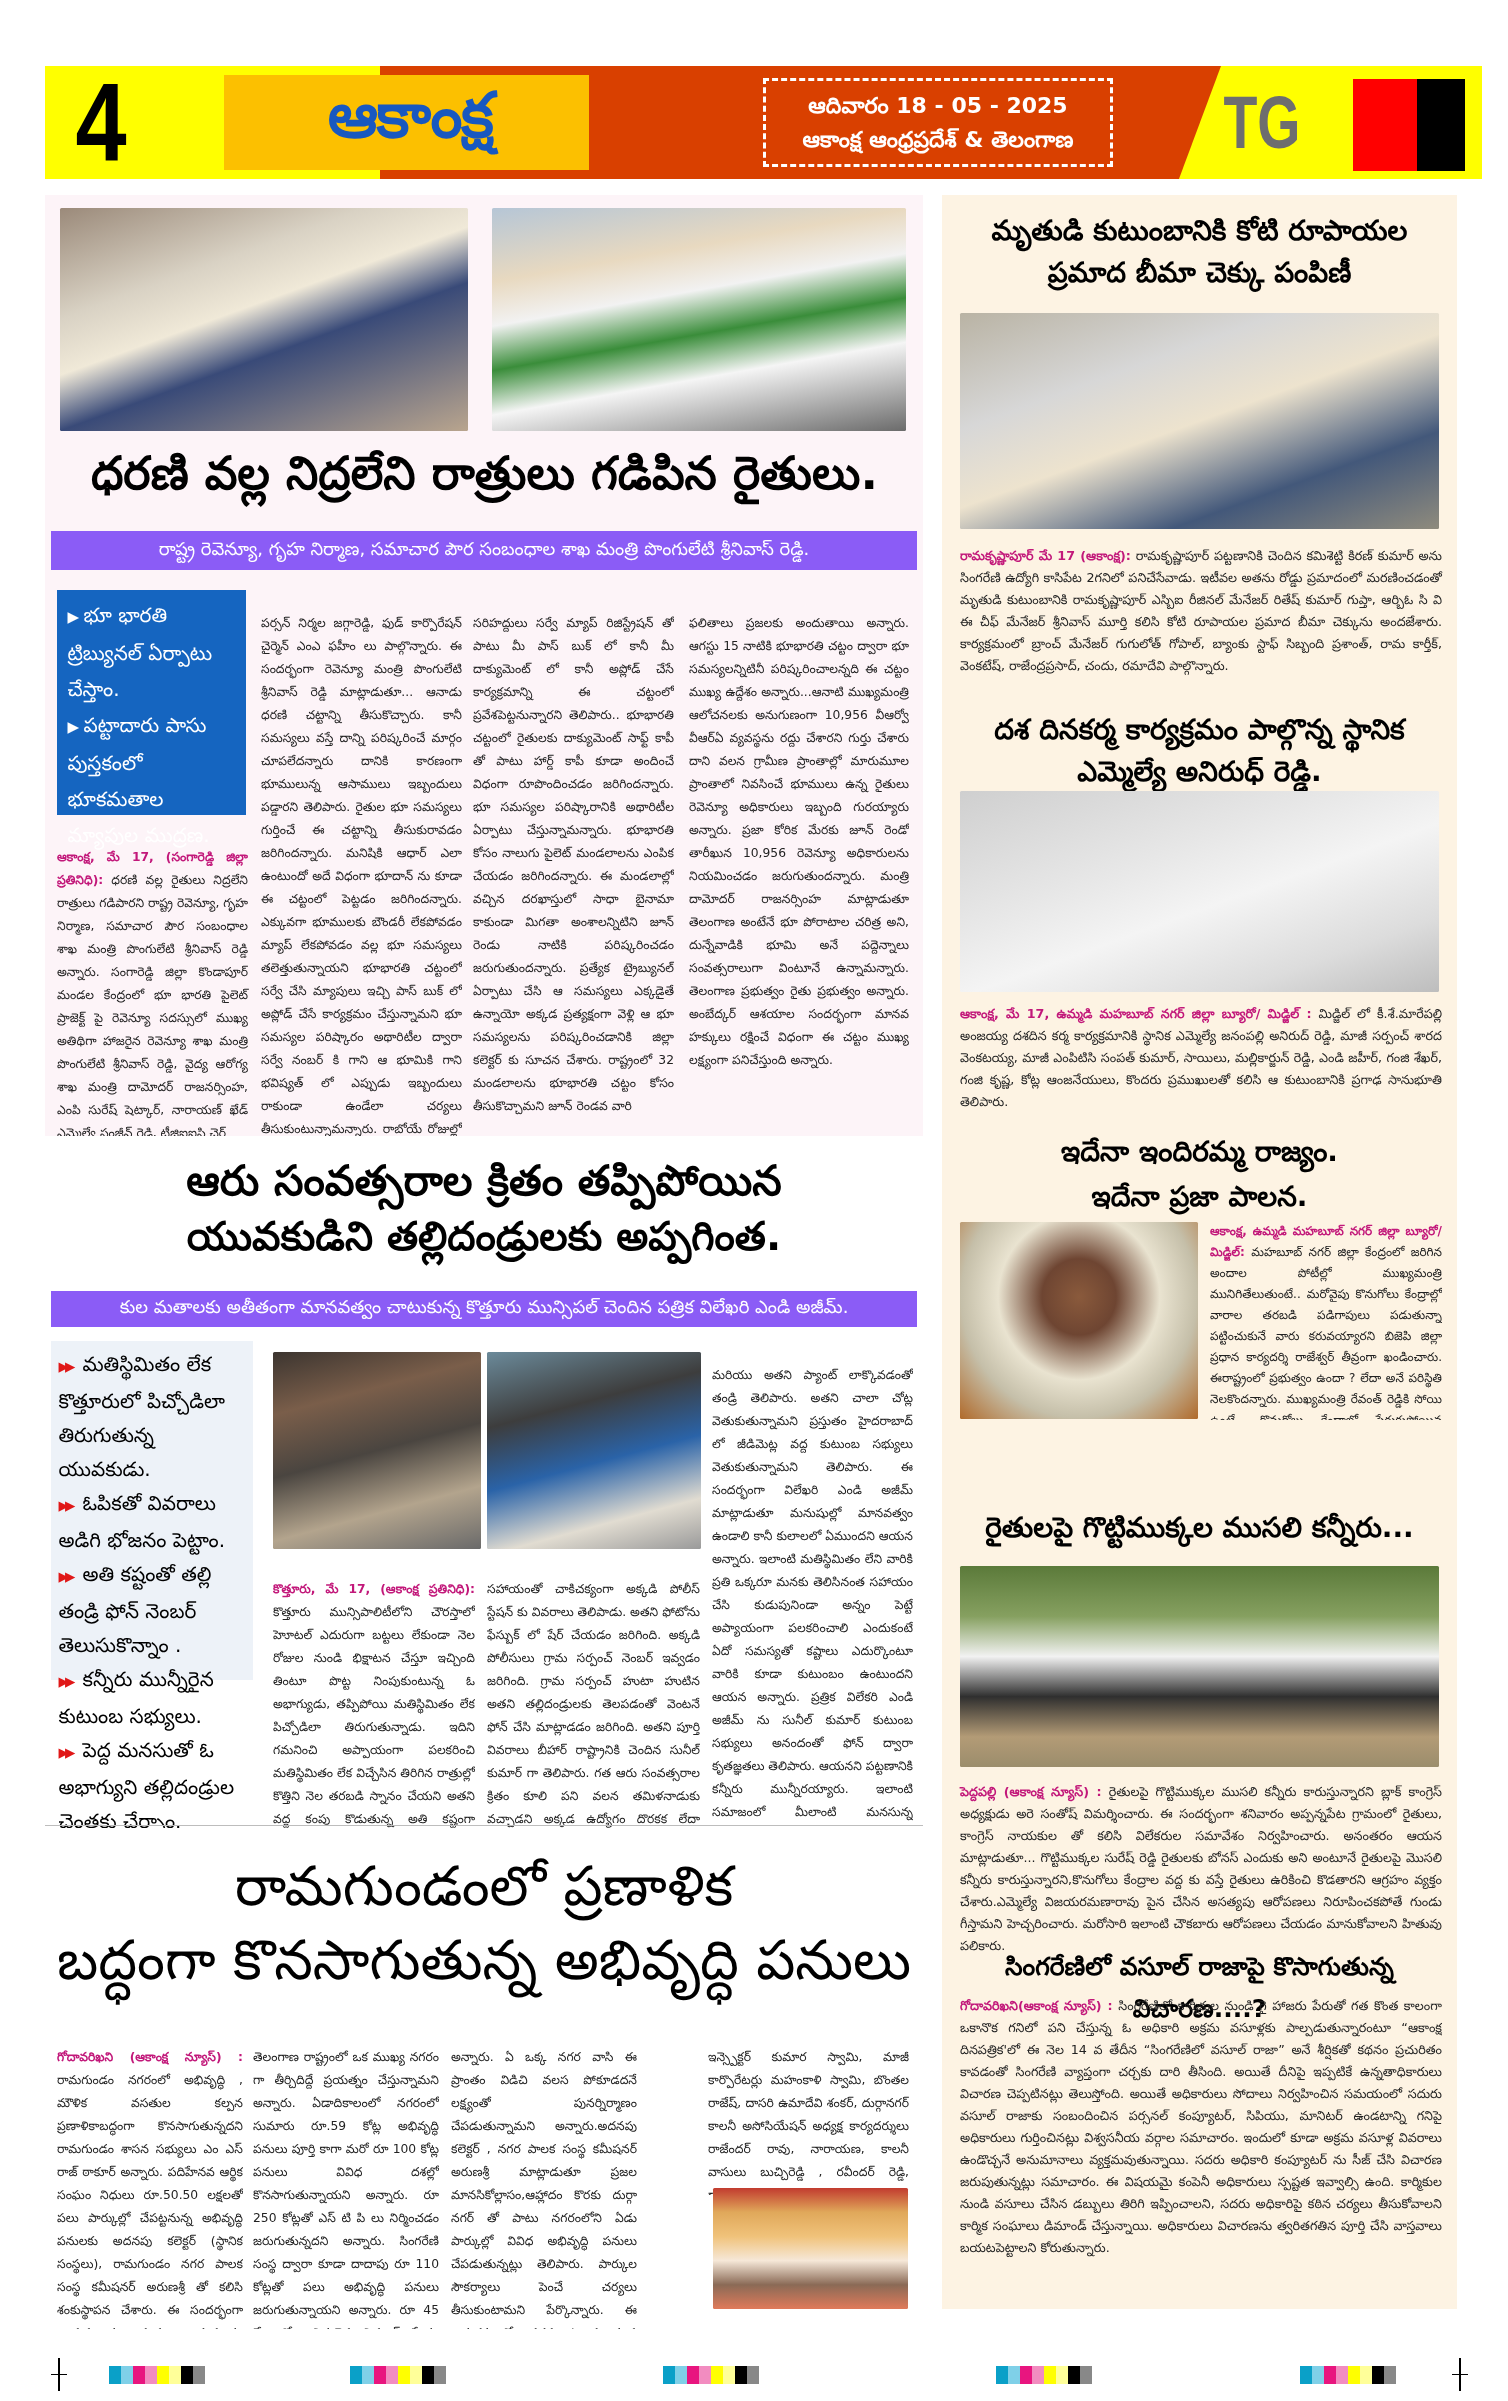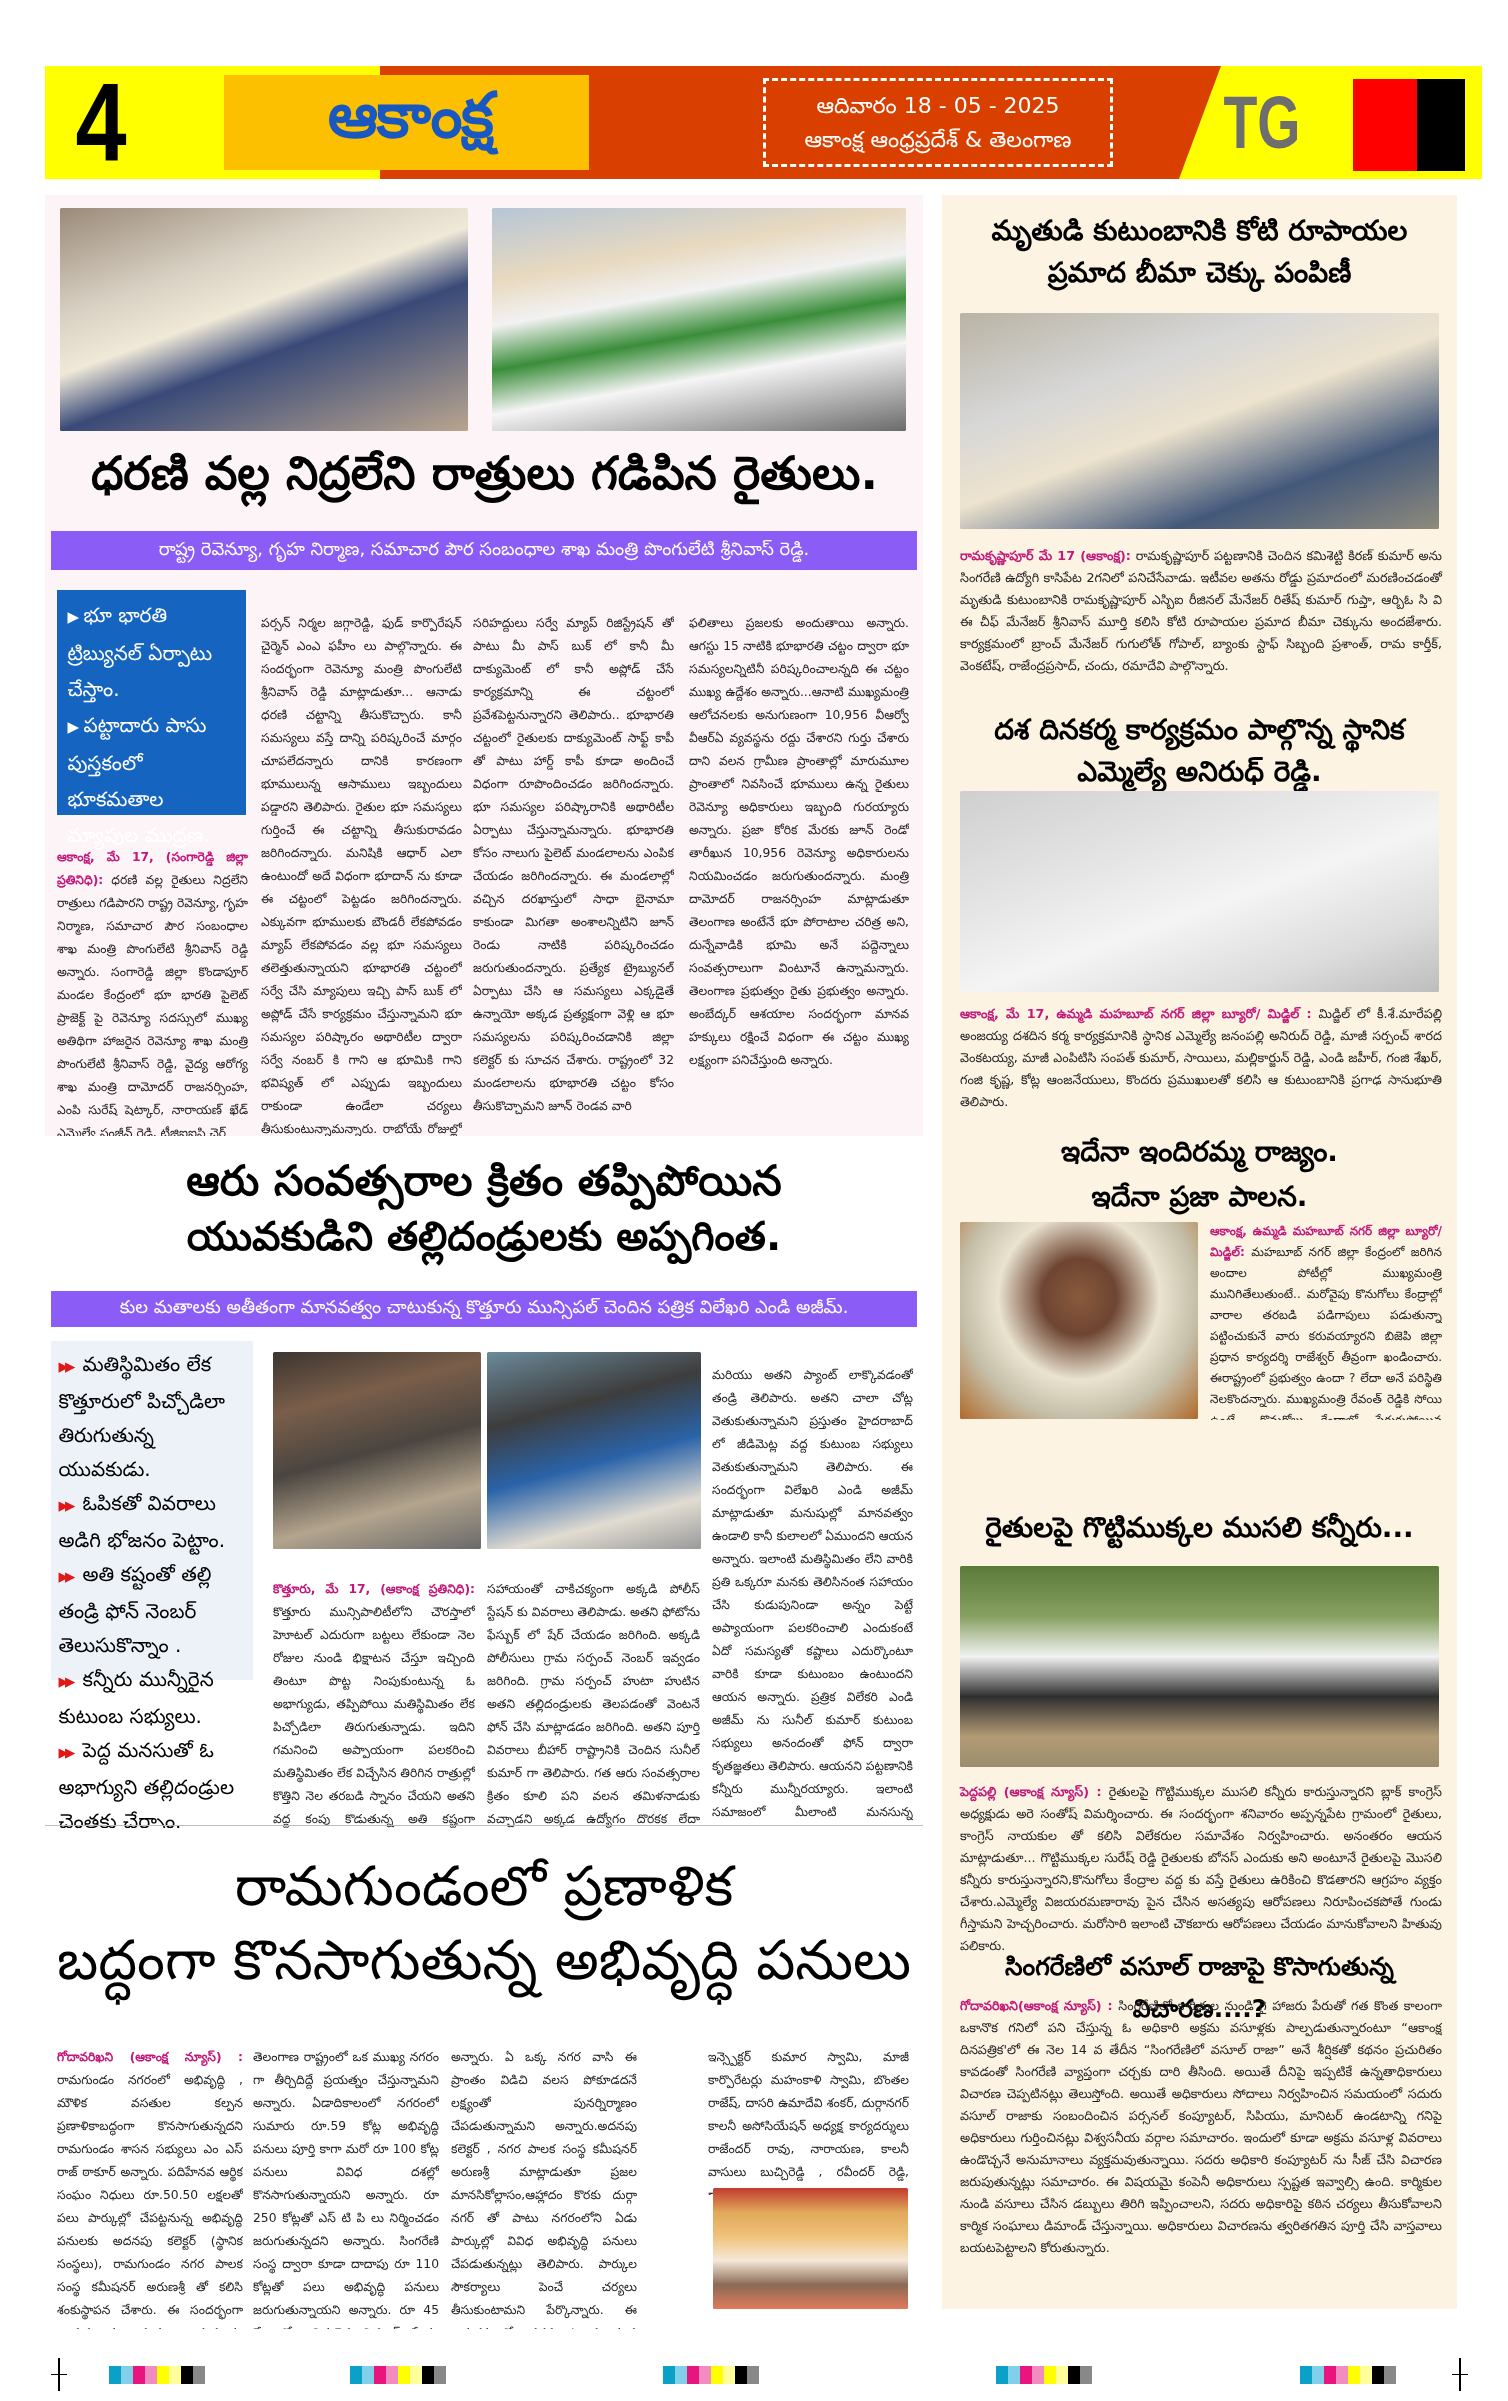--- a/index.html
+++ b/index.html
@@ -6,21 +6,21 @@
   html, body { width: 1508px; height: 2401px; background: #ffffff; overflow: hidden; }
   body { position: relative; font-family: "DejaVu Sans", sans-serif; color: #111; }
 
   
   .masthead { position: absolute; left: 45px; top: 66px; width: 1437px; height: 113px; background: #ffff00; }
   .page-num { position: absolute; left: 0; top: 0; width: 112px; height: 113px; font-family: "Liberation Sans", sans-serif; font-weight: 900; font-size: 112px; line-height: 113px; text-align: center; color: #000; transform: scaleX(0.82); }
   .orange-band { position: absolute; left: 335px; top: 0; width: 841px; height: 113px; background: #d94000; clip-path: polygon(0 0, 100% 0, 95% 100%, 0 100%); }
   .logo-box { position: absolute; left: 179px; top: 9px; width: 365px; height: 95px; background: #fcc000; display: flex; align-items: center; justify-content: center; padding-left: 7px; }
   .logo-text { font-family: "DejaVu Sans", sans-serif; font-weight: bold; font-size: 63px; color: #1858c0; letter-spacing: -1.5px; }
   .date-box { position: absolute; left: 718px; top: 12px; width: 350px; height: 89px; border: 3px dashed #ffffff; display: flex; flex-direction: column; align-items: center; justify-content: center; gap: 7.4px; }
-  .date-line { color: #fff; font-weight: normal; font-size: 22px; line-height: 27px; }
+  .date-line { color: #fff; font-weight: bold; font-size: 22px; line-height: 27px; }
   .edition-code { position: absolute; left: 1161px; top: 0; width: 112px; height: 113px; font-family: "Liberation Sans", sans-serif; font-weight: 900; font-size: 74px; line-height: 113px; color: #6e6e6e; text-align: center; transform: scaleX(0.75); }
   .flag-red { position: absolute; left: 1308px; top: 13.4px; width: 64px; height: 92px; background: #ff0000; }
   .flag-black { position: absolute; left: 1372px; top: 13.4px; width: 48px; height: 92px; background: #000; }
 
   
   .main-story { position: absolute; left: 45px; top: 195px; width: 878px; height: 941px; background: #fdf4f8; }
   .photo { position: absolute; overflow: hidden; border-radius: 1.5px; }
   .ph-a { background: linear-gradient(160deg, #9b8a7a 0%, #d9d2c4 30%, #f0e9d8 45%, #394a78 60%, #b9a58e 100%); }
   .ph-b { background: linear-gradient(170deg, #b6c6d6 0%, #e8d9c0 25%, #f2f2f2 40%, #3a8d3a 55%, #f5f5f5 70%, #6b6b6b 100%); }
   .ph-c { background: linear-gradient(160deg, #b9b3a4 0%, #d7d7d7 30%, #ede3ce 50%, #43587a 75%, #8f8b7d 100%); }

